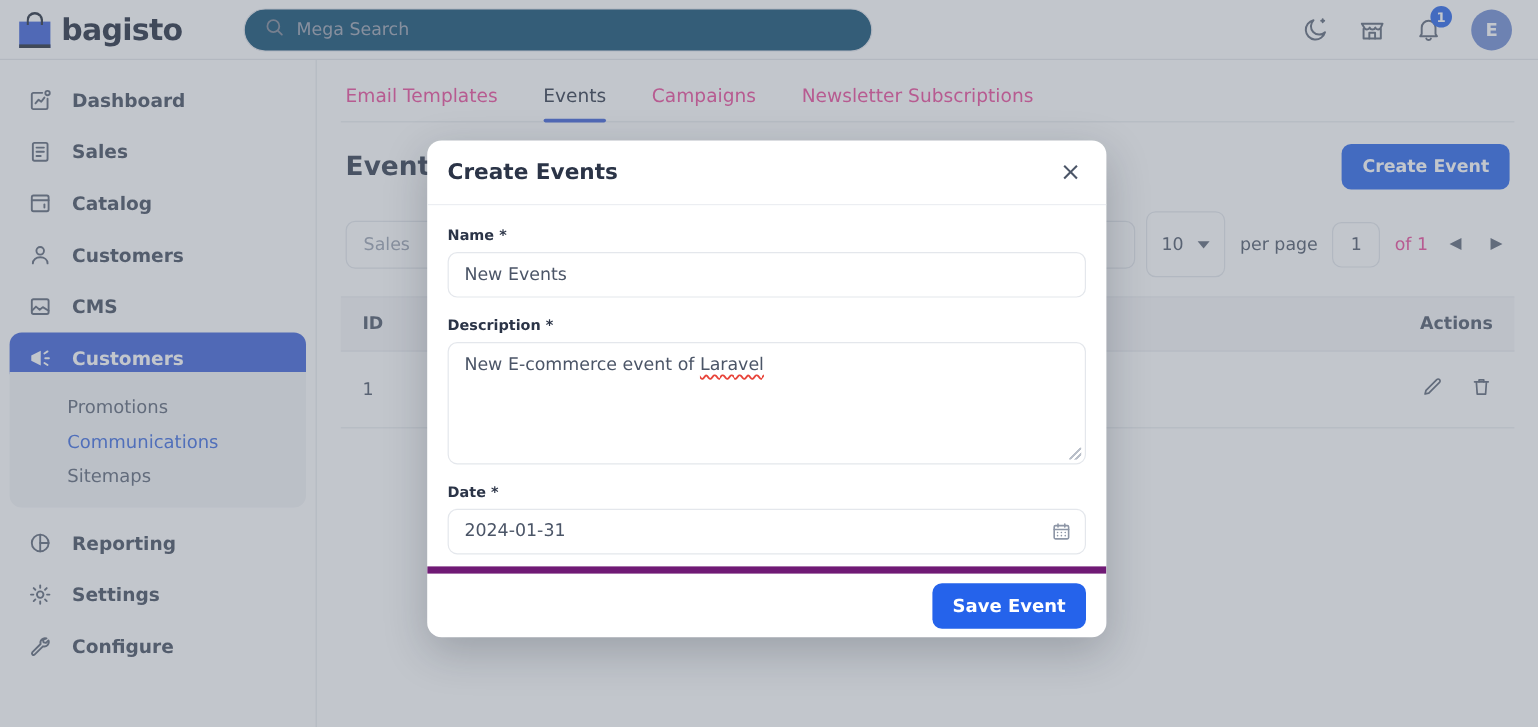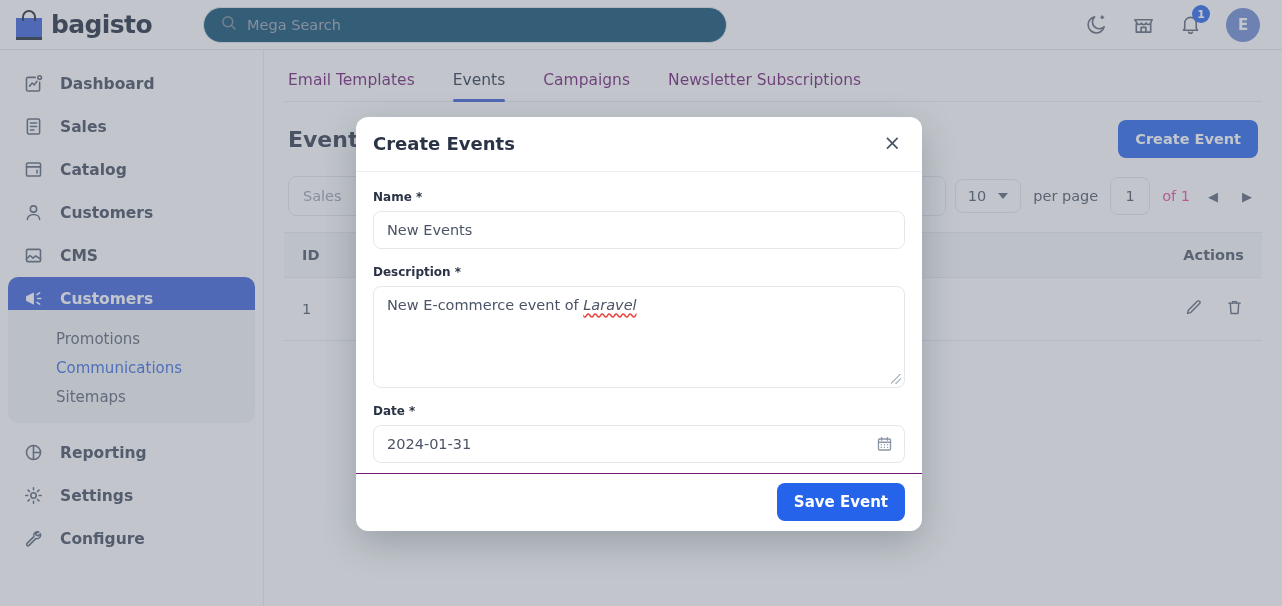--- a/index.html
+++ b/index.html
@@ -117,21 +117,21 @@
     background: #ffffff;
     padding: 0 20px;
   }
   .tabs {
     display: flex; gap: 38px;
     padding: 0 4px;
     border-bottom: 1px solid #e9ebef;
     height: 52px; align-items: flex-end;
   }
   .tab {
-    font-size: 15.5px; color: #701a75; font-weight: 400;
+    font-size: 15.5px; color: #ec4899; font-weight: 400;
     padding-bottom: 12px; position: relative;
   }
   .tab.active { color: #2c3446; }
   .tab.active::after {
     content: ""; position: absolute; left: 0; right: 0; bottom: -1px;
     height: 3px; background: #3b5fd9; border-radius: 2px;
   }
   .page-head {
     display: flex; align-items: center;
     margin-top: 18px; padding: 0 4px;
@@ -150,21 +150,21 @@
     margin-top: 18px; padding: 0 4px; gap: 0;
   }
   .search-box {
     width: 658px; height: 40px;
     border: 1px solid #e4e7ec; border-radius: 8px;
     display: flex; align-items: center; padding: 0 14px;
     font-size: 14.5px; color: #9aa2b1;
   }
   .pager { margin-left: auto; display: flex; align-items: center; gap: 12px; }
   .select-box {
-    height: 34px; min-width: 62px;
+    height: 55px; min-width: 62px;
     border: 1px solid #e4e7ec; border-radius: 8px;
     display: flex; align-items: center; justify-content: center; gap: 12px;
     font-size: 14.5px; color: #4b5567; padding: 0 12px;
   }
   .caret {
     width: 0; height: 0;
     border-left: 5px solid transparent; border-right: 5px solid transparent;
     border-top: 6px solid #5b6475;
   }
   .per-page { font-size: 14.5px; color: #4b5567; }
@@ -239,37 +239,36 @@
     border: 1px solid #e4e7ec; border-radius: 8px;
     padding: 10px 13px;
     font-size: 14.5px; color: #4b5567;
     font-family: inherit; background: #fff;
     position: relative;
   }
   .spell {
     text-decoration: underline wavy #e8443a;
     text-decoration-skip-ink: none;
     text-underline-offset: 3px;
-    font-style: italic;
   }
   .resize-grip {
     position: absolute; right: 3px; bottom: 3px;
     width: 10px; height: 10px;
     background:
       linear-gradient(135deg, transparent 0 45%, #b9bfc9 45% 55%, transparent 55% 100%),
       linear-gradient(135deg, transparent 0 70%, #b9bfc9 70% 80%, transparent 80% 100%);
   }
   .date-wrap { position: relative; }
   .date-wrap .cal {
     position: absolute; right: 12px; top: 50%;
     transform: translateY(-50%); color: #8d96a6;
     display: flex;
   }
   .modal-foot {
-    height: 60px; border-top: 1px solid #701a75;
+    height: 60px; border-top: 6px solid #701a75;
     display: flex; align-items: center; justify-content: flex-end;
     padding: 0 17px;
   }
   .btn-save {
     background: #2563eb; color: #fff;
     font-size: 15px; font-weight: 700;
     height: 38px; padding: 0 17px;
     border: none; border-radius: 8px;
     font-family: inherit;
   }

